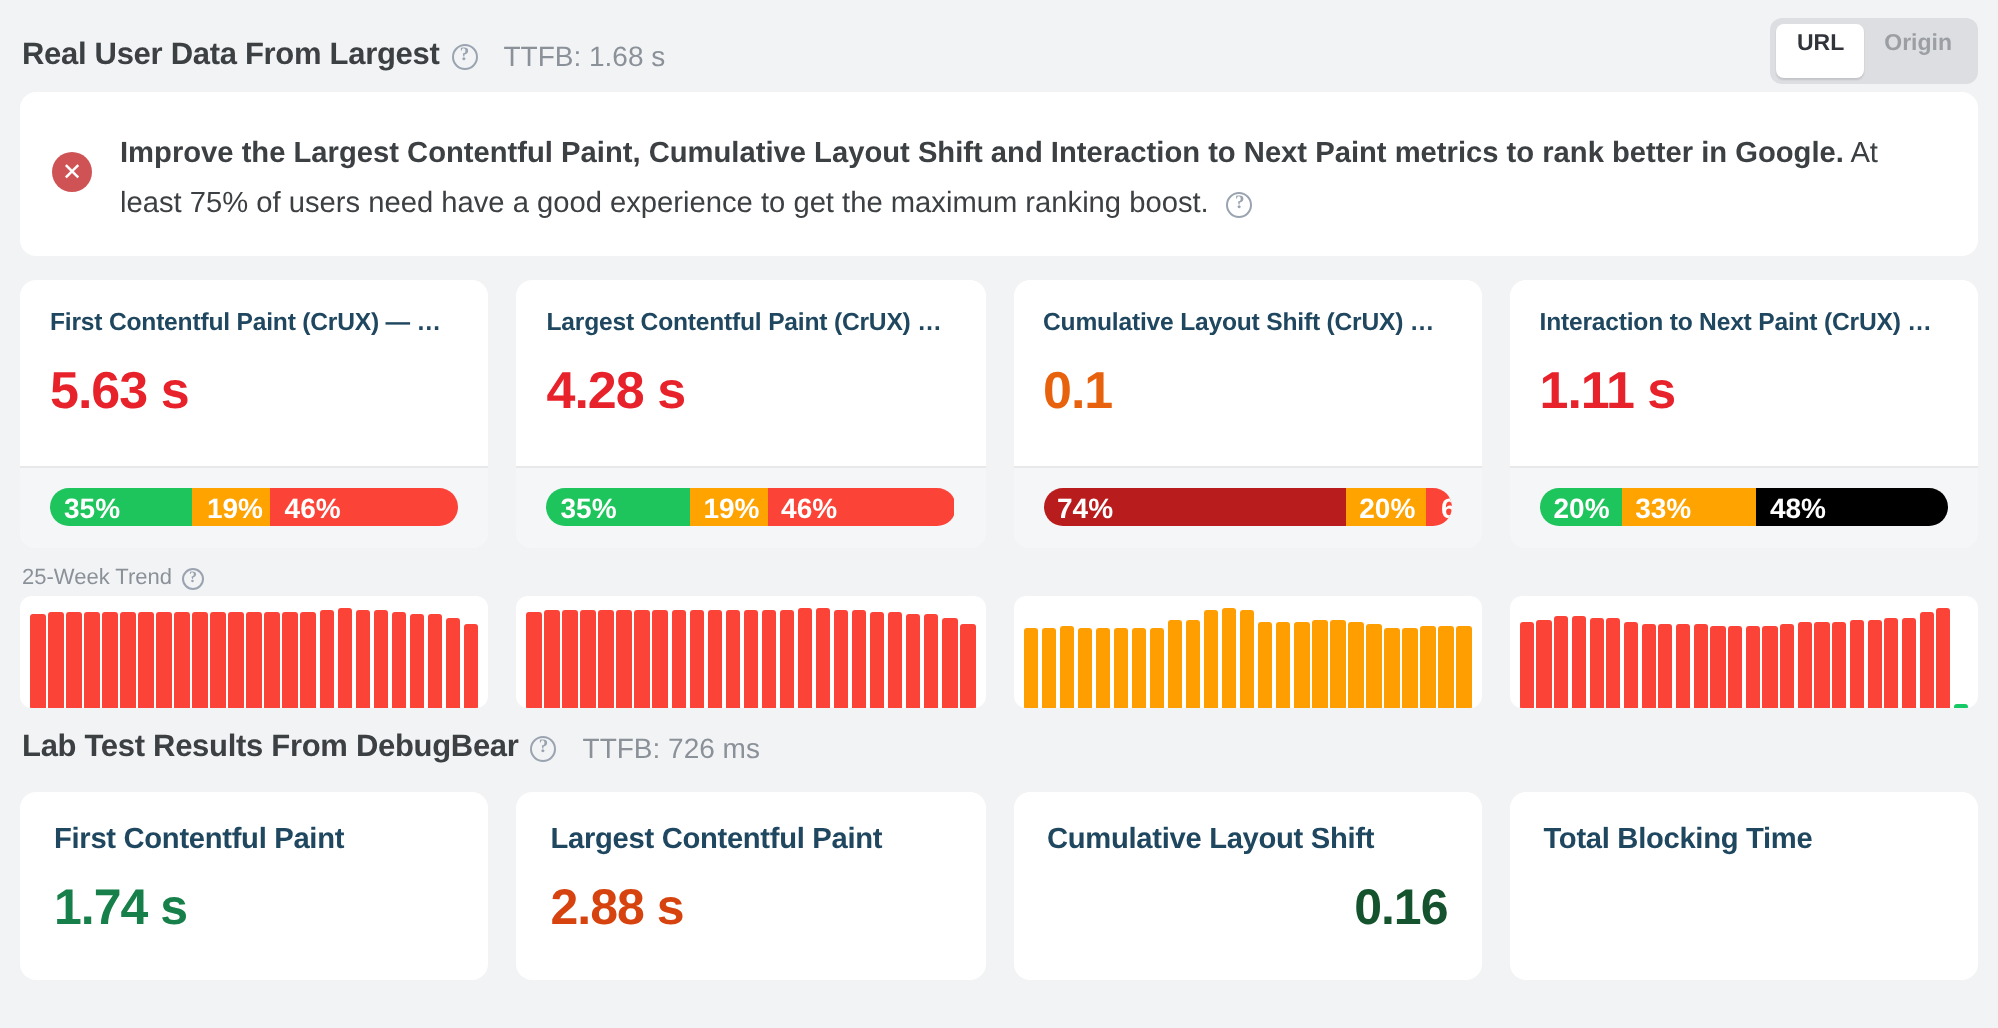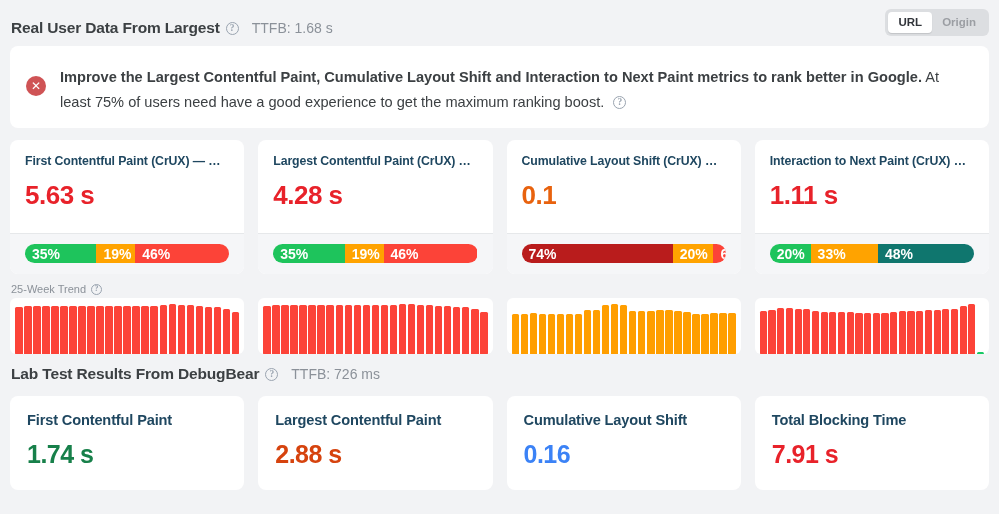--- a/index.html
+++ b/index.html
@@ -35,21 +35,21 @@
     font-size: 14px; color: #8b9199; margin-left: 13px; letter-spacing: 0px;
   }
 
   
   .toggle {
     position: absolute; right: 10px; top: 9px;
     background: #dcdee1; border-radius: 6px; padding: 3px;
     display: flex; gap: 0px;
   }
   .toggle-btn {
-    font-size: 11.5px; font-weight: bold; padding: 4px 10px 5px;
+    font-size: 11.5px; font-weight: bold; padding: 4px 10px 11px;
     border-radius: 4px; color: #9b9ea3; cursor: pointer; line-height: 12px;
   }
   .toggle-btn.active { background: #ffffff; color: #31343a; box-shadow: 0 1px 1px rgba(0,0,0,.12); }
 
   
   .banner {
     margin: 2px 10px 0 10px;
     background: #fff; border-radius: 8px;
     display: flex; align-items: flex-start;
     padding: 18px 16px 18px 16px;
@@ -194,21 +194,21 @@
 
     <div class="crux-card">
       <div class="crux-top">
         <div class="crux-title">Interaction to Next Paint (CrUX) — U…</div>
         <div class="crux-value" style="color: rgb(232, 34, 42);">1.11 s</div>
       </div>
       <div class="crux-bottom">
         <div class="dist-bar">
           <div class="dist-seg" style="flex: 0 0 20%; background: rgb(30, 196, 92);">20%</div>
           <div class="dist-seg" style="flex: 0 0 33%; background: rgb(255, 163, 0);">33%</div>
-          <div class="dist-seg" style="flex: 0 0 48%; background: #0f766e;">48%</div>
+          <div class="dist-seg" style="flex: 0 0 48%; background: #000000;">48%</div>
         </div>
       </div>
     </div>
   </div>
 
   <div class="trend-label-row">
     <span class="trend-label">25-Week Trend</span>
     <span class="help-icon">?</span>
   </div>
 
@@ -342,21 +342,20 @@
     <div class="lab-card">
       <div class="lab-title">First Contentful Paint</div>
       <div class="lab-value" style="color: rgb(23, 128, 74);">1.74 s</div>
     </div>
     <div class="lab-card">
       <div class="lab-title">Largest Contentful Paint</div>
       <div class="lab-value" style="color: rgb(214, 67, 14);">2.88 s</div>
     </div>
     <div class="lab-card">
       <div class="lab-title">Cumulative Layout Shift</div>
-      <div class="lab-value" style="color: #3b82f6;">0.16</div>
+      <div class="lab-value" style="color: #14532d; text-align: right;">0.16</div>
     </div>
     <div class="lab-card">
       <div class="lab-title">Total Blocking Time</div>
-      <div class="lab-value" style="color: rgb(232, 34, 42);">7.91 s</div>
     </div>
   </div>
 
 </div>
 
 </body></html>

